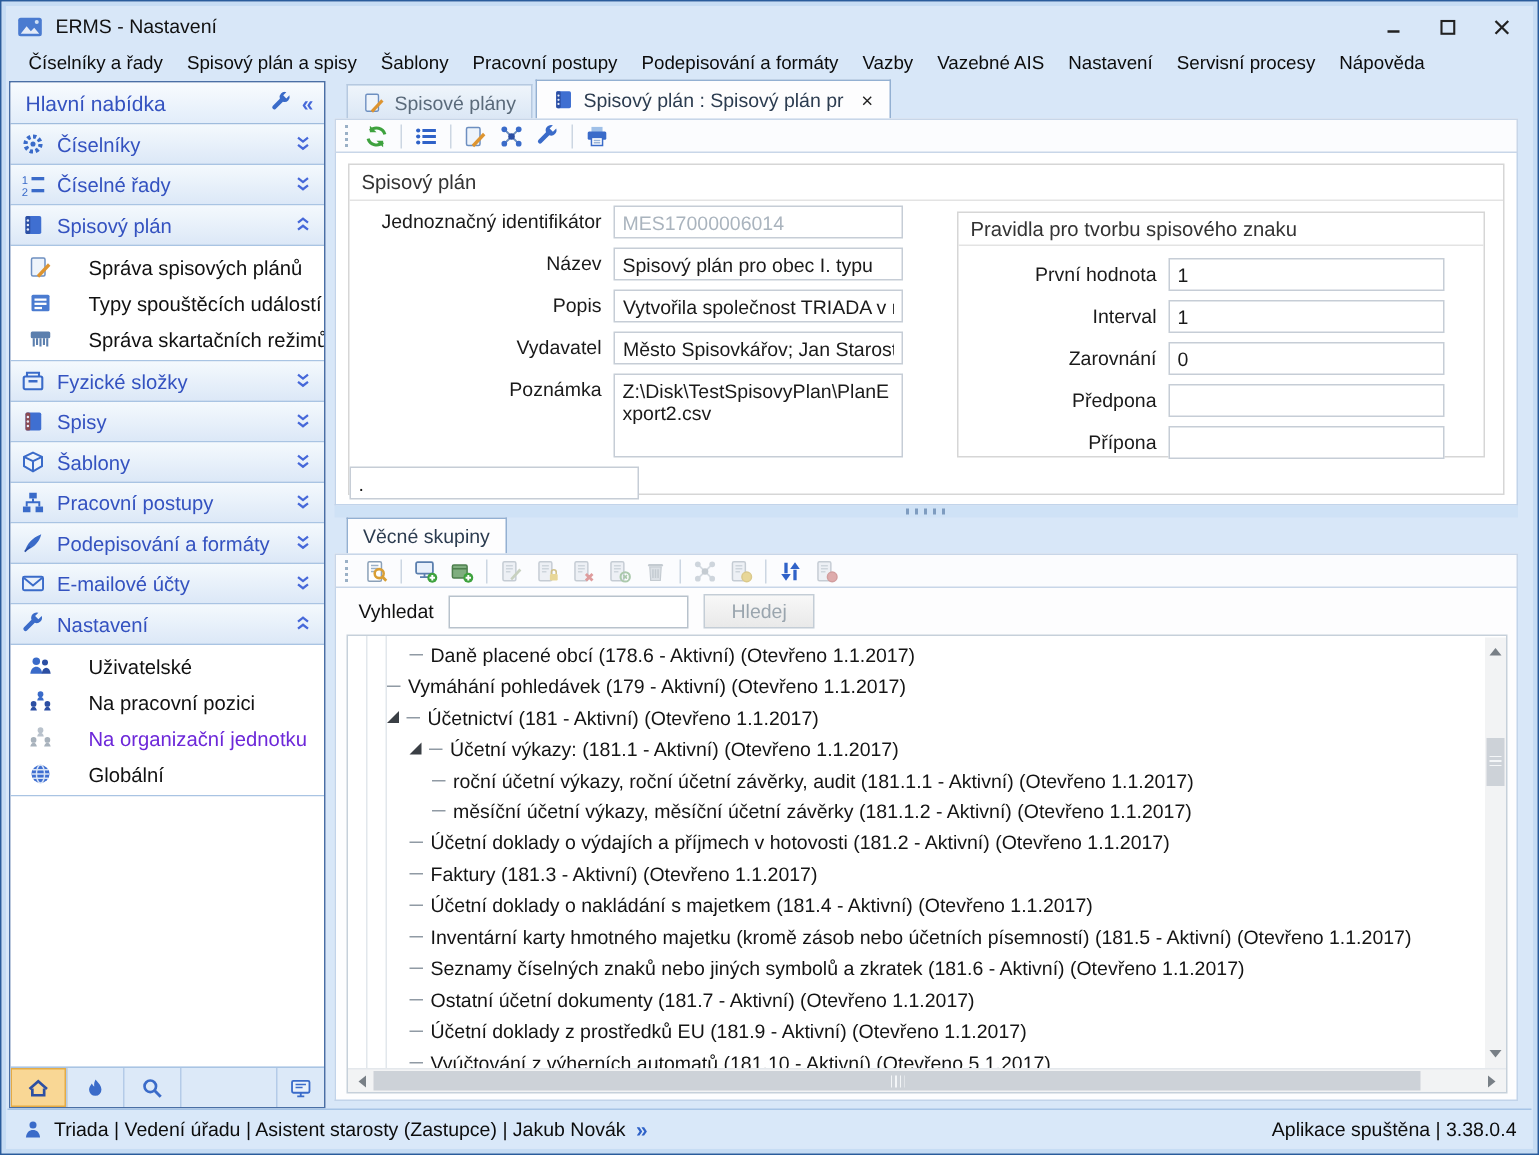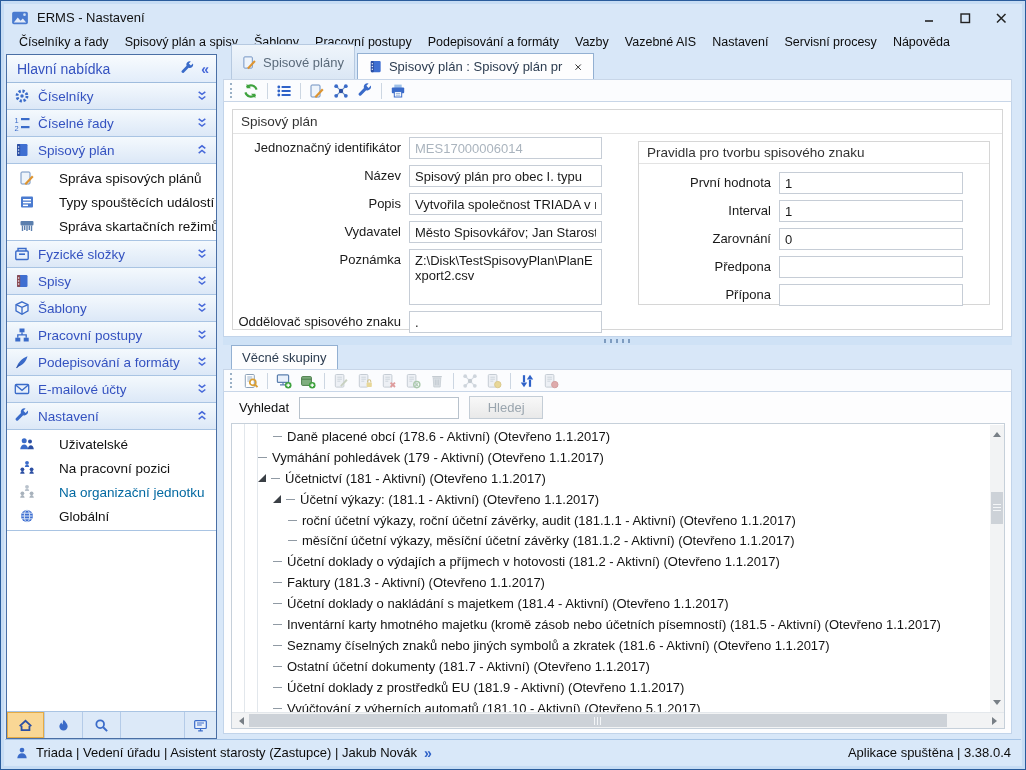--- a/index.html
+++ b/index.html
@@ -18,32 +18,32 @@
 
 .sidebar{position:absolute;left:5px;top:53px;width:211px;bottom:30px;background:#fff;border:1px solid #4a6fa5;display:flex;flex-direction:column;overflow:hidden}
 .side-head{flex:0 0 28px;display:flex;align-items:center;gap:6px;padding:0 7px 0 10px;background:linear-gradient(#f8fbfe,#e2edfa);border-bottom:1px solid #9fbcdd;color:#3452c0;font-size:14px}
 .side-head .shl{flex:1}
 .side-head .collapse{color:#4668d9;font-size:14px;font-weight:bold}
 .side-row{flex:0 0 27px;display:flex;align-items:center;gap:8px;padding:0 7px;background:linear-gradient(#f4f9fd,#dce8f7);border-bottom:1px solid #a9c4e3;color:#3452c0;font-size:13.5px}
 .side-row .sl{flex:1;white-space:nowrap;overflow:hidden}
 .side-row .chev .ic{width:14px;height:14px}
 .side-sub{background:#fff;border-bottom:1px solid #a9c4e3;padding:2px 0}
 .side-subrow{height:24px;display:flex;align-items:center;gap:24px;padding-left:12px;font-size:13.5px;color:#111;white-space:nowrap}
-.side-subrow.dis{color:#0369a1}
+.side-subrow.dis{color:#6d28d9}
 .side-fill{flex:1;background:#fff}
 .side-bottom{flex:0 0 27px;display:flex;border-top:1px solid #a9c4e3;background:#dce9f8;align-items:stretch}
 .sb-btn{width:38px;display:flex;align-items:center;justify-content:center;border-right:1px solid #b4cbe8}
 .sb-btn.active{background:#f9d795;box-shadow:inset 0 0 0 1px #e4ab45}
 .sb-spacer{flex:1}
 .sb-btn.end{width:32px;border-right:none;border-left:1px solid #b4cbe8}
 
 .tabstrip{position:absolute;left:222px;right:13px;display:flex;align-items:flex-end;padding-left:8px}
 .ts1{top:52px;height:26px}
 .ts2{top:344px;height:24px;padding-left:8px}
-.tab{display:flex;align-items:center;gap:6px;padding:0 10px;height:35px;background:linear-gradient(#eff5fb,#dbe7f5);border:1px solid #b6c9e0;border-bottom:none;font-size:13px;color:#5a6a7a;margin-right:2px;white-space:nowrap}
+.tab{display:flex;align-items:center;gap:6px;padding:0 10px;height:23px;background:linear-gradient(#eff5fb,#dbe7f5);border:1px solid #b6c9e0;border-bottom:none;font-size:13px;color:#5a6a7a;margin-right:2px;white-space:nowrap}
 .tab.active{height:26px;background:#fdfdfe;border-color:#93b0d2;color:#2c3c50}
 .ts2 .tab.active{height:24px}
 .tab .ic{width:15px;height:15px}
 .tab .tx{color:#8a97a5;margin-left:5px}
 .tab .tx .ic{width:10px;height:10px}
 
 .toolbar{position:absolute;left:222px;right:13px;height:23px;background:#fbfcfe;border:1px solid #c8d6e8;display:flex;align-items:center;padding-left:4px;gap:2px}
 .tb1{top:78px}.tb2{top:368px}
 .thandle{width:1px;height:15px;border-left:2px dotted #9ab0c6;margin:0 6px 0 2px}
 .tbtn{width:22px;height:20px;display:flex;align-items:center;justify-content:center}
@@ -522,21 +522,20 @@
           </div>
           <div class="frow">
             <span class="flab">Vydavatel</span>
             <input class="inp" value="Město Spisovkářov; Jan Starosta; adresa:" style="">
           </div>
           <div class="frow">
             <span class="flab">Poznámka</span>
             <textarea class="inp" style="">Z:\Disk\TestSpisovyPlan\PlanExport2.csv</textarea>
           </div>
           <div class="frow">
-            <span class="flab">Oddělovač spisového znaku</span>
             <input class="inp" value="." style="">
           </div>
         </div>
       <div class="gbox g2">
         <div class="gb-head">Pravidla pro tvorbu spisového znaku</div>
         <div class="fields2" id="fields2">
             <div class="frow">
               <span class="flab">První hodnota</span>
               <input class="inp" value="1" style="">
             </div>

